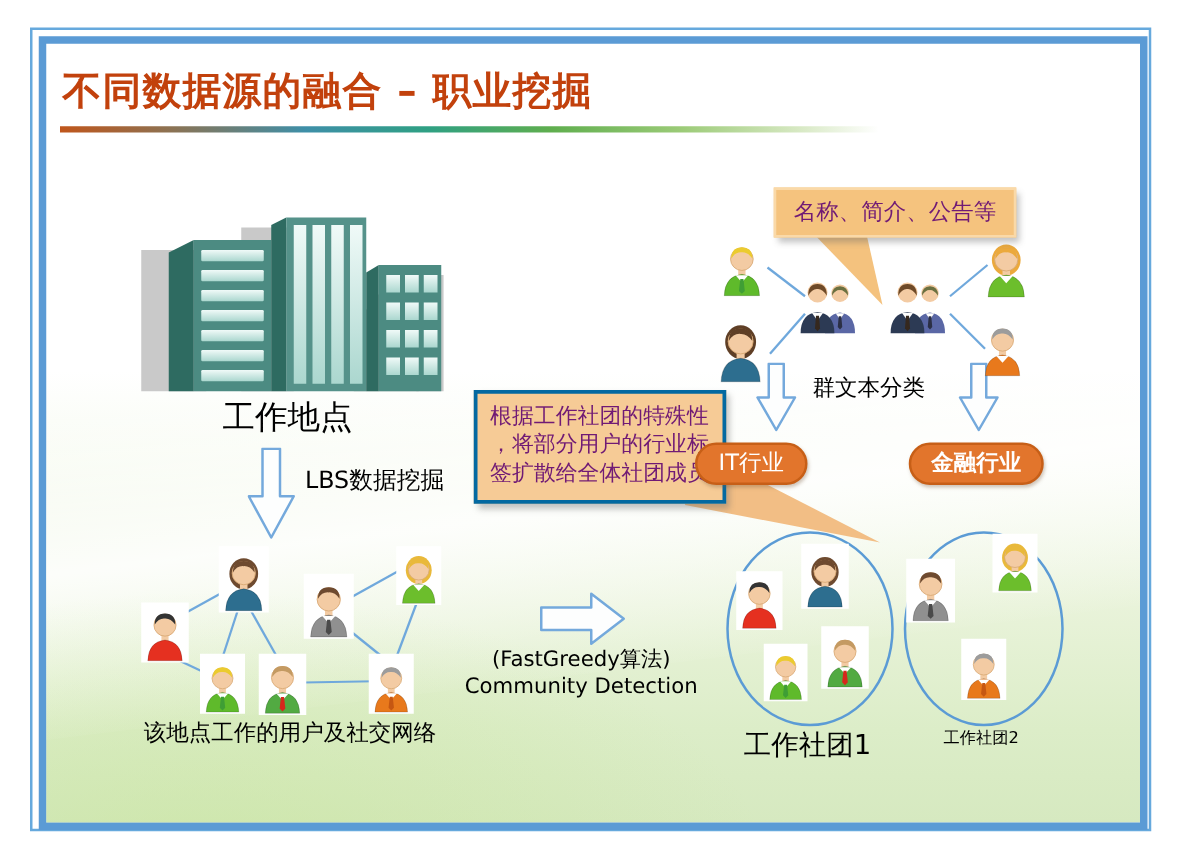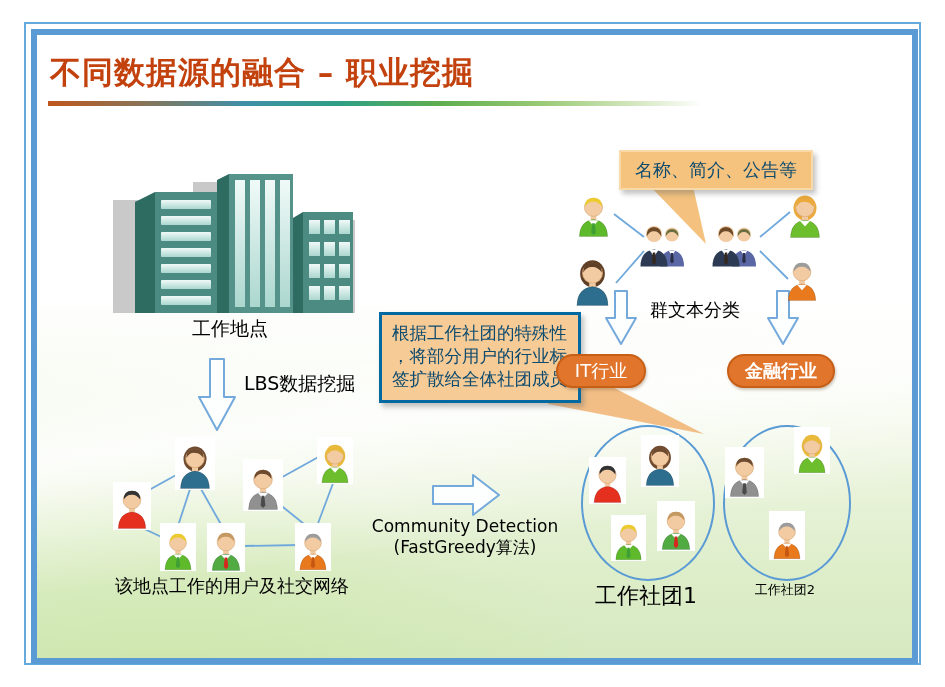--- a/index.html
+++ b/index.html
@@ -28,21 +28,21 @@
 
   
   .lbl{position:absolute;color:#000;z-index:4;}
   .center{text-align:center;}
 
   
   .arrow{position:absolute;z-index:3;}
   .arrow polygon{fill:#FDFEFE;stroke:#74A9DC;stroke-width:2;stroke-linejoin:round;}
 
   
-  .callout{position:absolute;z-index:4;background:#F6C98F;color:#0c4a6e;
+  .callout{position:absolute;z-index:4;background:#F6C98F;color:#701a75;
            box-shadow:3px 4px 5px rgba(105,105,105,0.4);}
   .callout-attr{left:619px;top:150px;width:190px;height:36px;line-height:36px;
                 text-align:center;font-size:18px;border:2px solid #FAD9A8;background:#F5C37E;}
   .callout-prop{left:379px;top:312px;width:176px;padding:7px 10px 9px 10px;font-size:17.5px;
                 line-height:1.32;border:3px solid #0369a1;background:#F6CB96;
                 overflow-wrap:anywhere;line-break:anywhere;}
 
   
   .pill{position:absolute;z-index:4;background:#E2752C;border:2px solid #C75F17;
         border-radius:17px;color:#FFFFFF;font-size:18px;text-align:center;
@@ -319,26 +319,26 @@
     <path d="M29.5 29 L33 34 L36.5 29 Z" fill="#FFFFFF"></path>
     <path d="M32 31.5 L34 31.5 L34.8 40 L33 42 L31.2 40 Z" fill="#2B2F45"></path>
     <circle cx="15" cy="12.5" r="8" fill="#F3CBA3"></circle>
     <path d="M7.6 15 Q7.3 5.8 15 5.6 Q22.7 5.8 22.4 15 Q19 9.4 15 9.7 Q10.9 9.2 7.6 15 Z" fill="#6E4A28"></path>
     <path d="M1.5 45 Q1.5 29.5 15 28 Q28.5 29.5 28.5 45 Z" fill="#2C3A54"></path>
     <path d="M10.5 28.6 L15 35 L19.5 28.6 Z" fill="#FFFFFF"></path>
     <path d="M13.8 31 L16.2 31 L17 41 L15 43.5 L13 41 Z" fill="#35281E"></path>
   </svg></div>
   </div>
 
-<div class="lbl center" style="left:130px;top:316px;width:200px;font-size:19px">工作地点</div>
+<div class="lbl center" style="left:130px;top:316px;width:200px;font-size:26px">工作地点</div>
 <div class="lbl" style="left:244px;top:371px;font-size:19px">LBS数据挖掘</div>
 <div class="lbl center" style="left:92px;top:574px;width:280px;font-size:18px">该地点工作的用户及社交网络</div>
 <div class="lbl center" style="left:352px;top:516px;width:226px;font-size:17px">
+  <div>(FastGreedy算法)</div>
   <div>Community Detection</div>
-  <div>(FastGreedy算法)</div>
 </div>
 <div class="lbl" style="left:650px;top:298px;font-size:18px">群文本分类</div>
 <div class="lbl center" style="left:581px;top:581px;width:130px;font-size:22px">工作社团1</div>
 <div class="lbl center" style="left:723px;top:581px;width:124px;font-size:13px">工作社团2</div>
 
 <div class="callout callout-attr">名称、简介、公告等</div>
 <div class="callout callout-prop">根据工作社团的特殊性，将部分用户的行业标签扩散给全体社团成员</div>
 
 <div class="pill pill-it">IT行业</div>
 <div class="pill pill-fin">金融行业</div>

